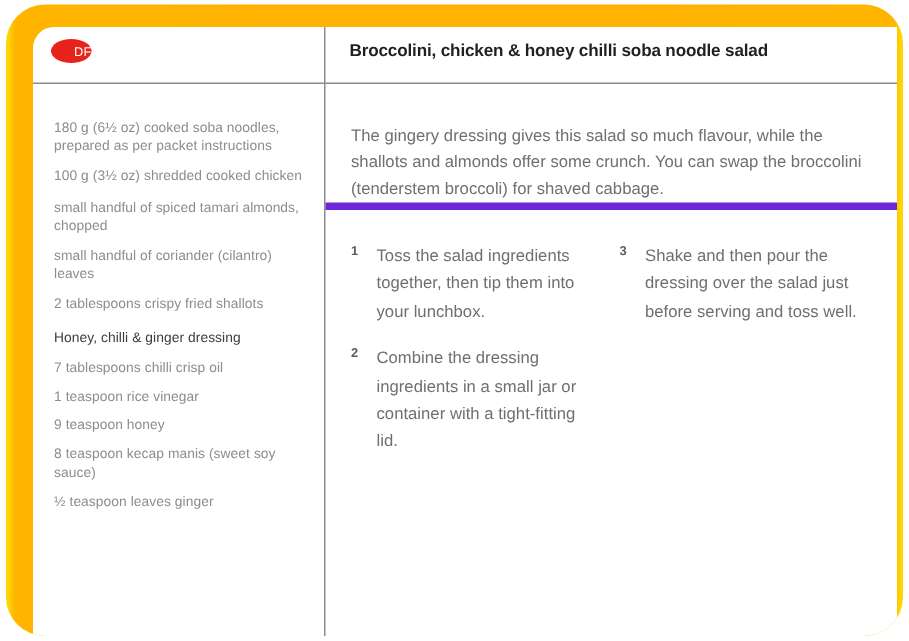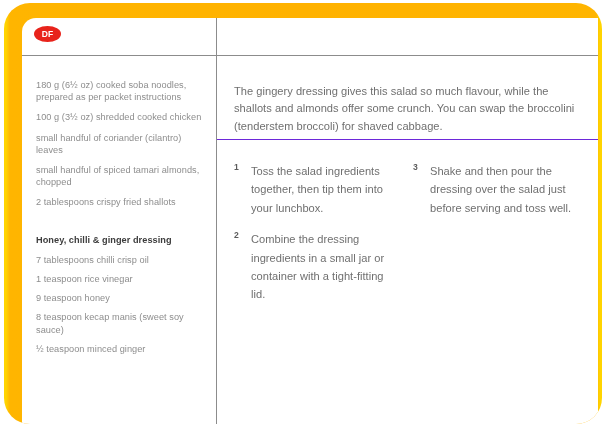--- a/index.html
+++ b/index.html
@@ -61,24 +61,24 @@
   #df-badge {
     position: absolute;
     left: 12px;
     top: 8px;
     width: 27px;
     height: 16px;
     border-radius: 50%;
     background: #e8231b;
     color: #ffffff;
     font-size: 8.5px;
-    font-weight: bold;
+    font-weight: normal;
     letter-spacing: 0.2px;
     line-height: 16px;
-    text-align: center;
+    text-align: right;
   }
   #title-cell {
     position: absolute;
     left: 194px;
     top: 0;
     width: 382px;
     height: 37px;
   }
   #recipe-title {
     position: absolute;
@@ -116,40 +116,40 @@
     line-height: 12.2px;
     color: #8d8d8d;
     margin-bottom: 8px;
     letter-spacing: 0.05px;
   }
   .ingredient-item.tight { margin-bottom: 7px; }
   .dressing-heading {
     font-size: 9.2px;
     line-height: 12.2px;
     color: #3d3d3d;
-    font-weight: bold;
-    margin-top: 25px;
+    font-weight: normal;
+    margin-top: 10px;
     margin-bottom: 8px;
     letter-spacing: 0.05px;
   }
 
   
   #method-column {
     position: absolute;
     left: 195px;
     top: 38px;
     width: 381px;
     height: 371px;
   }
   #intro-block {
     position: absolute;
     left: 0; top: 0;
     width: 381px;
     height: 84px;
-    border-bottom: 1px solid #6d28d9;
+    border-bottom: 5px solid #6d28d9;
     box-sizing: border-box;
   }
   #intro-text {
     position: absolute;
     left: 17px;
     top: 27px;
     width: 348px;
     font-size: 11.1px;
     line-height: 17.4px;
     color: #6f6f6f;
@@ -191,38 +191,41 @@
 </head>
 <body>
 
 <div id="card-frame">
   <div id="recipe-card">
 
     <div id="header-row">
       <div id="badge-cell">
         <div id="df-badge">DF</div>
       </div>
+      <div id="title-cell">
+        <div id="recipe-title">Broccolini, chicken &amp; honey chilli soba noodle salad</div>
+      </div>
     </div>
 
     <div id="column-divider"></div>
 
     <div id="ingredients-column">
       <div class="ingredient-item">180 g (6½ oz) cooked soba noodles, prepared as per packet instructions</div>
       <div class="ingredient-item">100 g (3½ oz) shredded cooked chicken</div>
+      <div class="ingredient-item">small handful of spiced tamari almonds, chopped</div>
       <div class="ingredient-item">small handful of coriander (cilantro) leaves</div>
-      <div class="ingredient-item">small handful of spiced tamari almonds, chopped</div>
       <div class="ingredient-item">2 tablespoons crispy fried shallots</div>
 
       <div class="dressing-heading">Honey, chilli &amp; ginger dressing</div>
 
       <div class="ingredient-item tight">7 tablespoons chilli crisp oil</div>
       <div class="ingredient-item tight">1 teaspoon rice vinegar</div>
       <div class="ingredient-item tight">9 teaspoon honey</div>
       <div class="ingredient-item tight">8 teaspoon kecap manis (sweet soy sauce)</div>
-      <div class="ingredient-item tight">½ teaspoon minced ginger</div>
+      <div class="ingredient-item tight">½ teaspoon leaves ginger</div>
     </div>
 
     <div id="method-column">
 
       <div id="intro-block">
         <div id="intro-text">The gingery dressing gives this salad so much flavour, while the shallots and almonds offer some crunch. You can swap the broccolini (tenderstem broccoli) for shaved cabbage.</div>
       </div>
 
       <div id="steps-block">
 

